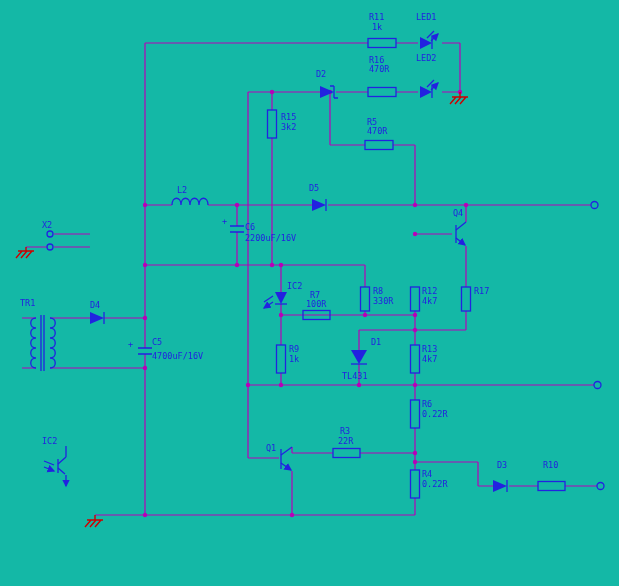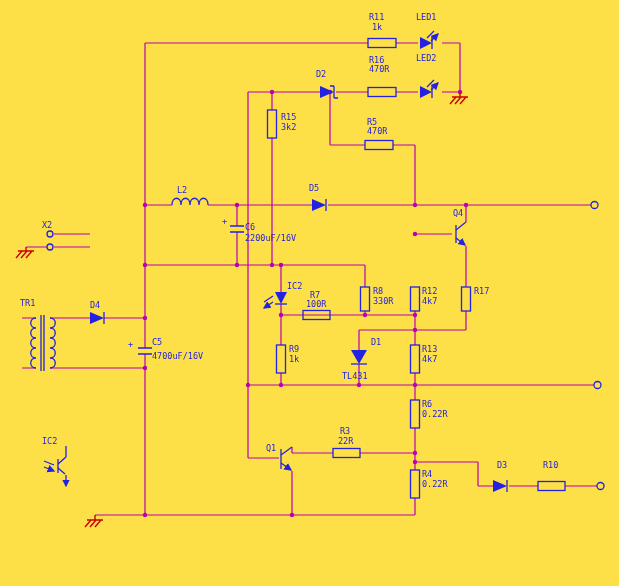--- a/index.html
+++ b/index.html
@@ -1,16 +1,16 @@
 <!DOCTYPE html>
 <html><head>
 <meta charset="utf-8">
 <style>
   html,body{margin:0;padding:0;background:#000;}
-  .stage{position:relative;width:619px;height:586px;background:#fde047;overflow:hidden;}
+  .stage{position:relative;width:619px;height:586px;background:#14b8a6;overflow:hidden;}
   .w{stroke:#b800b8;fill:none;stroke-width:1.2;}
   .c{stroke:#2222e0;fill:none;stroke-width:1.3;}
   .cf{fill:#2222e0;stroke:none;}
   .g{stroke:#cc0000;fill:none;stroke-width:1.4;}
   text{font-family:"DejaVu Sans Mono","Liberation Mono",monospace;font-size:8.5px;fill:#2222e0;}
 </style>
 </head>
 <body>
 
 <div class="stage">

